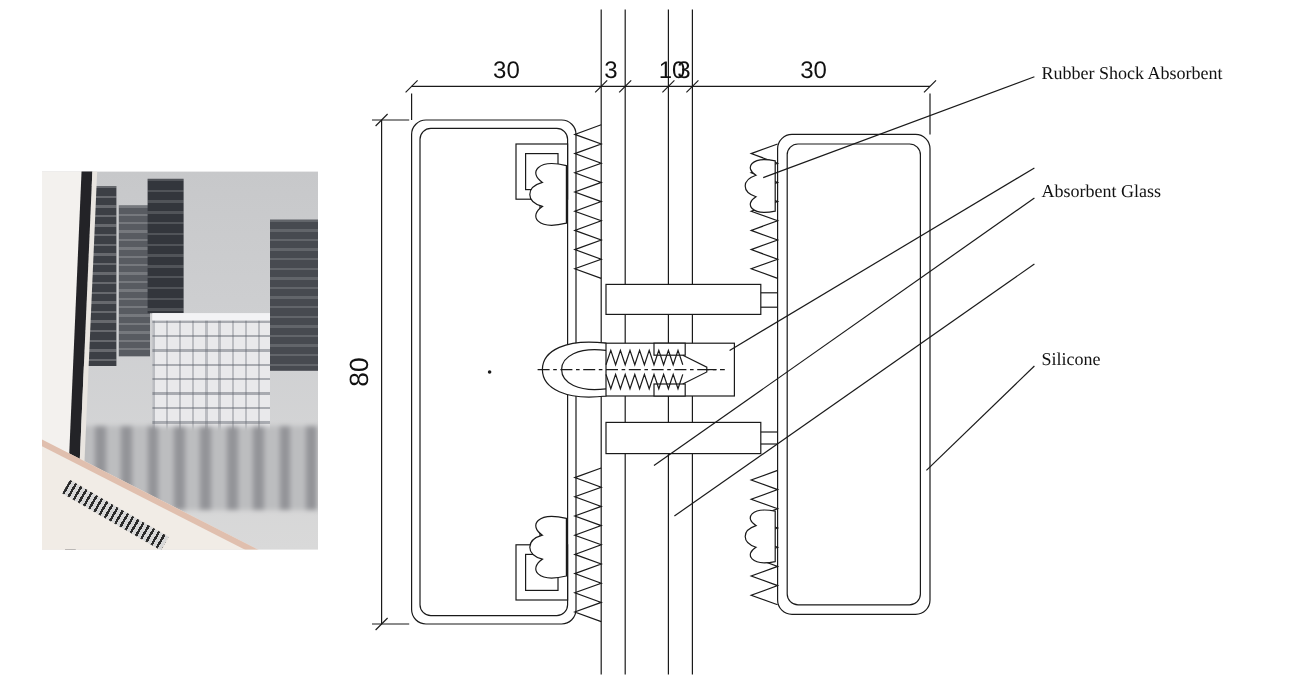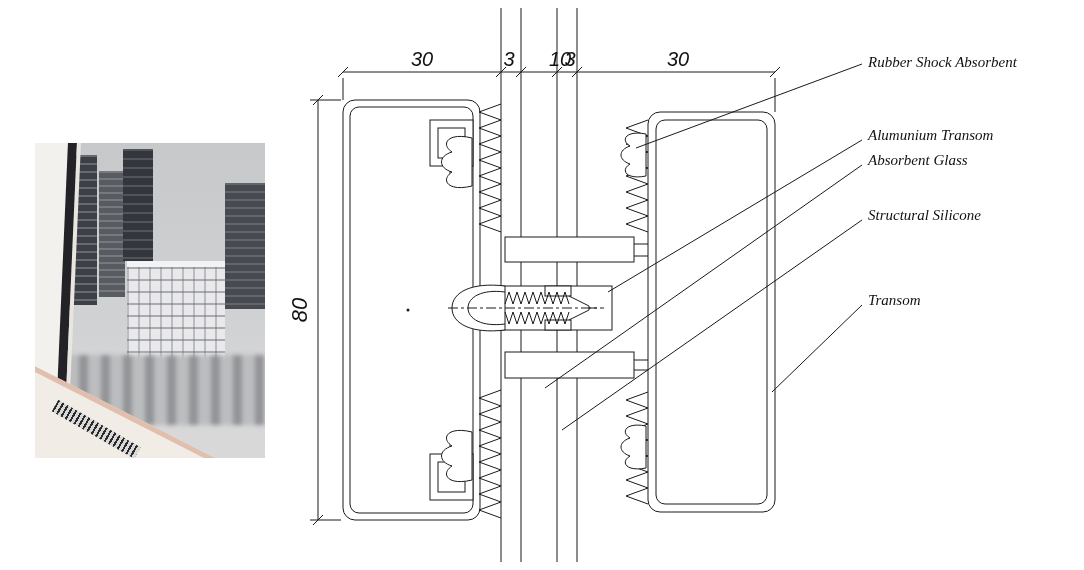--- a/index.html
+++ b/index.html
@@ -1,17 +1,17 @@
 <!DOCTYPE html>
 <html><head>
 <meta charset="utf-8">
 <style>
   html,body{margin:0;padding:0;background:#ffffff;}
   #stage{position:relative;width:1084px;height:566px;background:#ffffff;overflow:hidden;
-         font-family:"Liberation Sans",sans-serif;font-style:italic;}
+         font-family:"Liberation Sans",sans-serif;}
 
   
   #drawing-svg{position:absolute;left:0;top:0;width:1084px;height:570px;}
   #drawing-svg *{stroke:#1a1a1a;stroke-width:1;fill:none;stroke-linecap:butt;}
   #drawing-svg .fw{fill:#ffffff;}
   #drawing-svg .dot{fill:#1a1a1a;stroke:none;}
   #drawing-svg .cl{stroke-dasharray:10 3 3 3;}
 
   .dim{position:absolute;font-size:20px;color:#111;transform:translate(-50%,0);white-space:nowrap;}
   .dim-vert{position:absolute;font-size:22px;color:#111;transform:translate(-50%,-50%) rotate(-90deg);white-space:nowrap;}
@@ -153,18 +153,16 @@
   </svg>
 
   <span class="dim" style="left:422px;top:48px;">30</span>
   <span class="dim" style="left:509px;top:48px;">3</span>
   <span class="dim" style="left:560px;top:48px;text-align:center;">10</span>
   <span class="dim" style="left:570px;top:48px;">3</span>
   <span class="dim" style="left:678px;top:48px;">30</span>
   <span class="dim-vert" style="left:300px;top:310px;">80</span>
 
   <span class="callout" style="top:54px;">Rubber Shock Absorbent</span>
-  <span class="callout" style="top:127px;">Alumunium Transom</span>
   <span class="callout" style="top:152px;">Absorbent Glass</span>
-  <span class="callout" style="top:207px;">Structural Silicone</span>
-  <span class="callout" style="top:292px;">Transom</span>
+  <span class="callout" style="top:292px;">Silicone</span>
 
 </div>
 
 </body></html>

